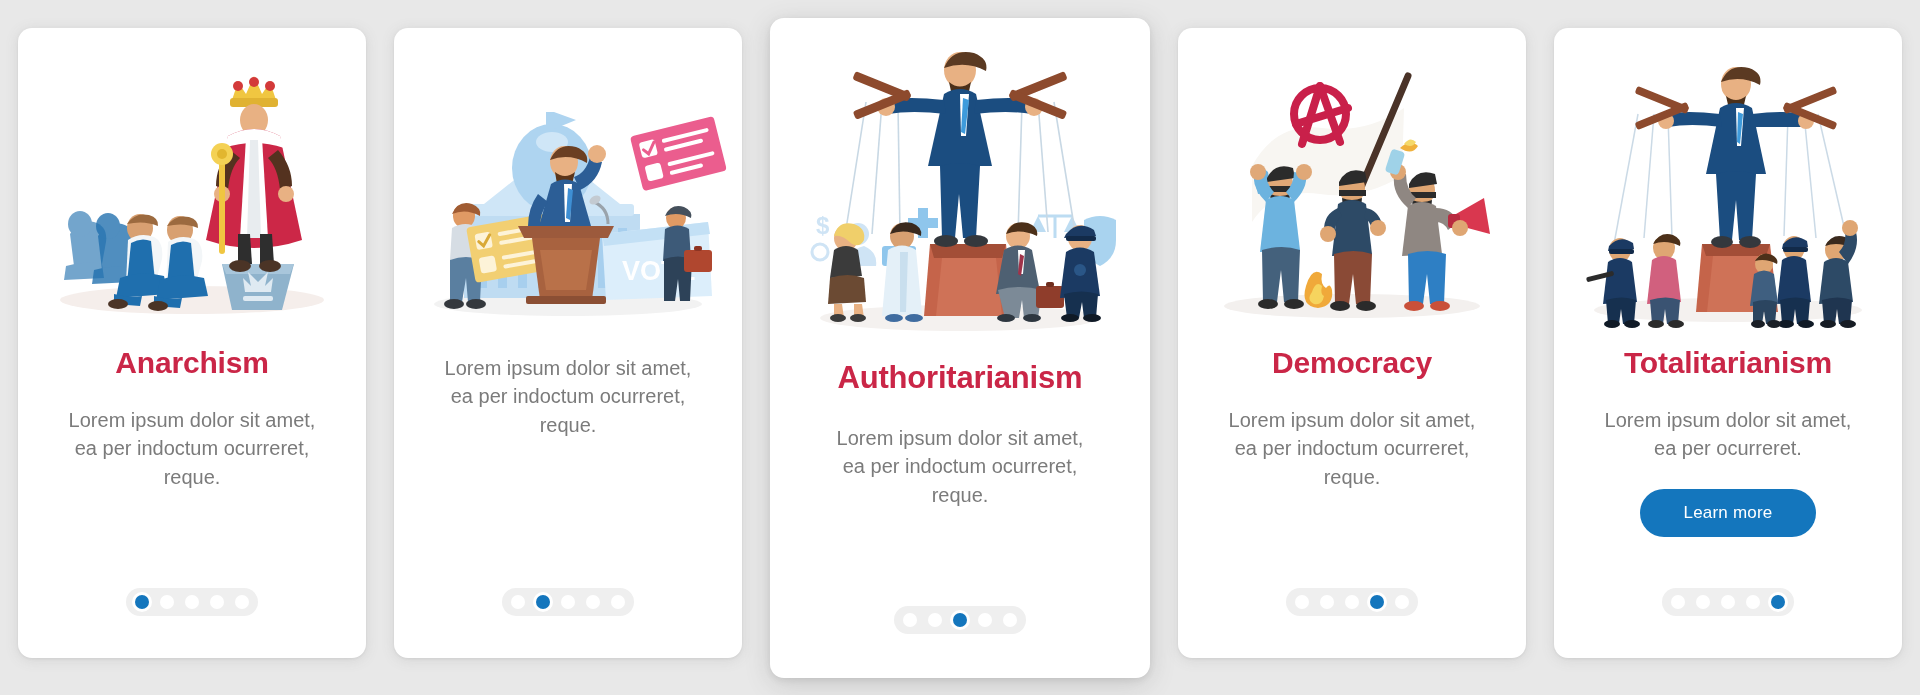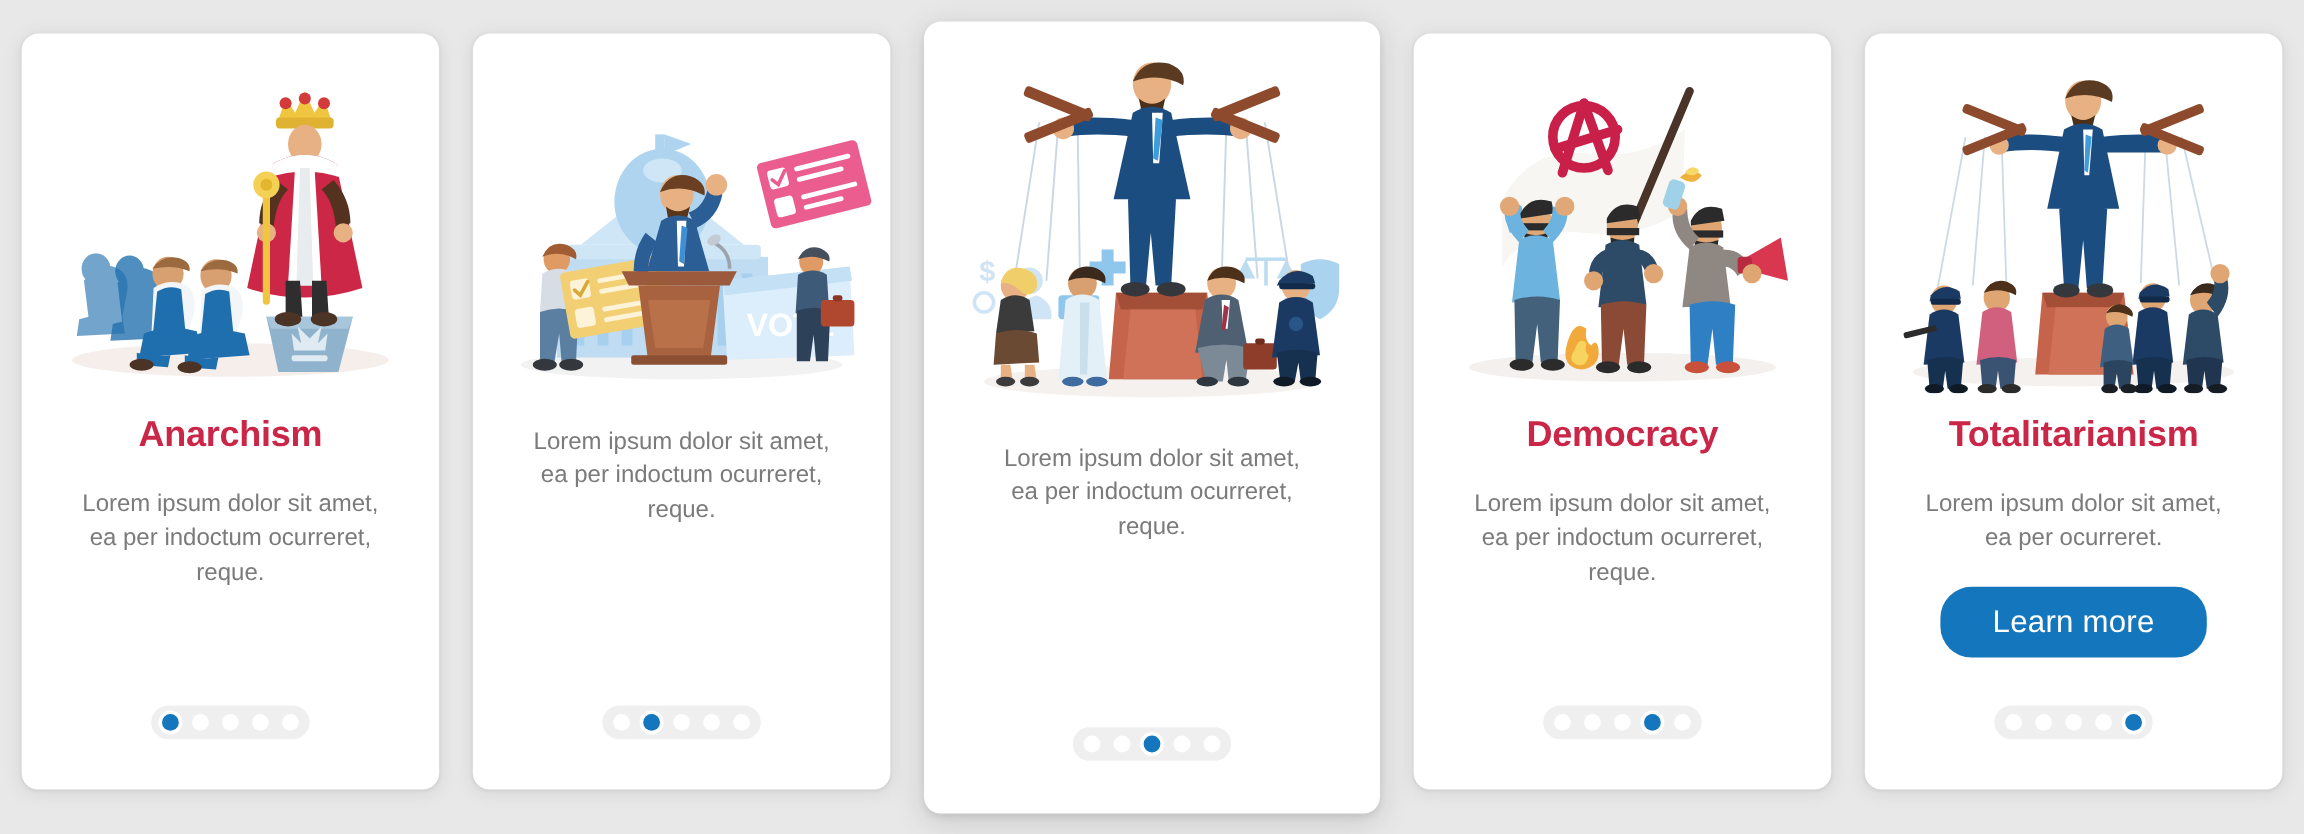--- a/index.html
+++ b/index.html
@@ -72,21 +72,21 @@
   }
   .featured .screen-body { width: 272px; margin-top: 28px; }
   
   .learn-btn {
     margin-top: 26px;
     background: #1476bd;
     color: #ffffff;
     border: none;
     border-radius: 26px;
     font-family: "Liberation Sans", sans-serif;
-    font-size: 26px;
+    font-size: 17px;
     padding: 14px 44px;
     cursor: pointer;
     letter-spacing: 0.2px;
   }
   
   .pager {
     position: absolute;
     bottom: 42px;
     left: 50%;
     transform: translateX(-50%);
@@ -387,20 +387,21 @@
           <path d="M276 206 q12 -14 28 -4 l2 6 l-32 2z" fill="#1b3a63"></path>
           <rect x="276" y="208" width="30" height="5" rx="2" fill="#122a49"></rect>
           <path d="M276 224 q14 -9 28 0 l6 44 l-40 2z" fill="#1b3a63"></path>
           <path d="M274 266 q18 -5 34 0 l-2 24 l-12 0 l-2 -16 l-3 16 l-12 0z" fill="#16304f"></path>
           <circle cx="290" cy="242" r="6" fill="#2a5687"></circle>
           <ellipse cx="280" cy="290" rx="9" ry="4" fill="#101a26"></ellipse>
           <ellipse cx="302" cy="290" rx="9" ry="4" fill="#101a26"></ellipse>
         </g>
       </svg>
     </div>
+    <div class="screen-title">Authoritarianism</div>
     <div class="screen-body">Lorem ipsum dolor sit amet, ea per indoctum ocurreret, reque.</div>
     <div class="pager">
       <span class="dot"></span>
       <span class="dot"></span>
       <span class="dot active"></span>
       <span class="dot"></span>
       <span class="dot"></span>
     </div>
   </div>
 

